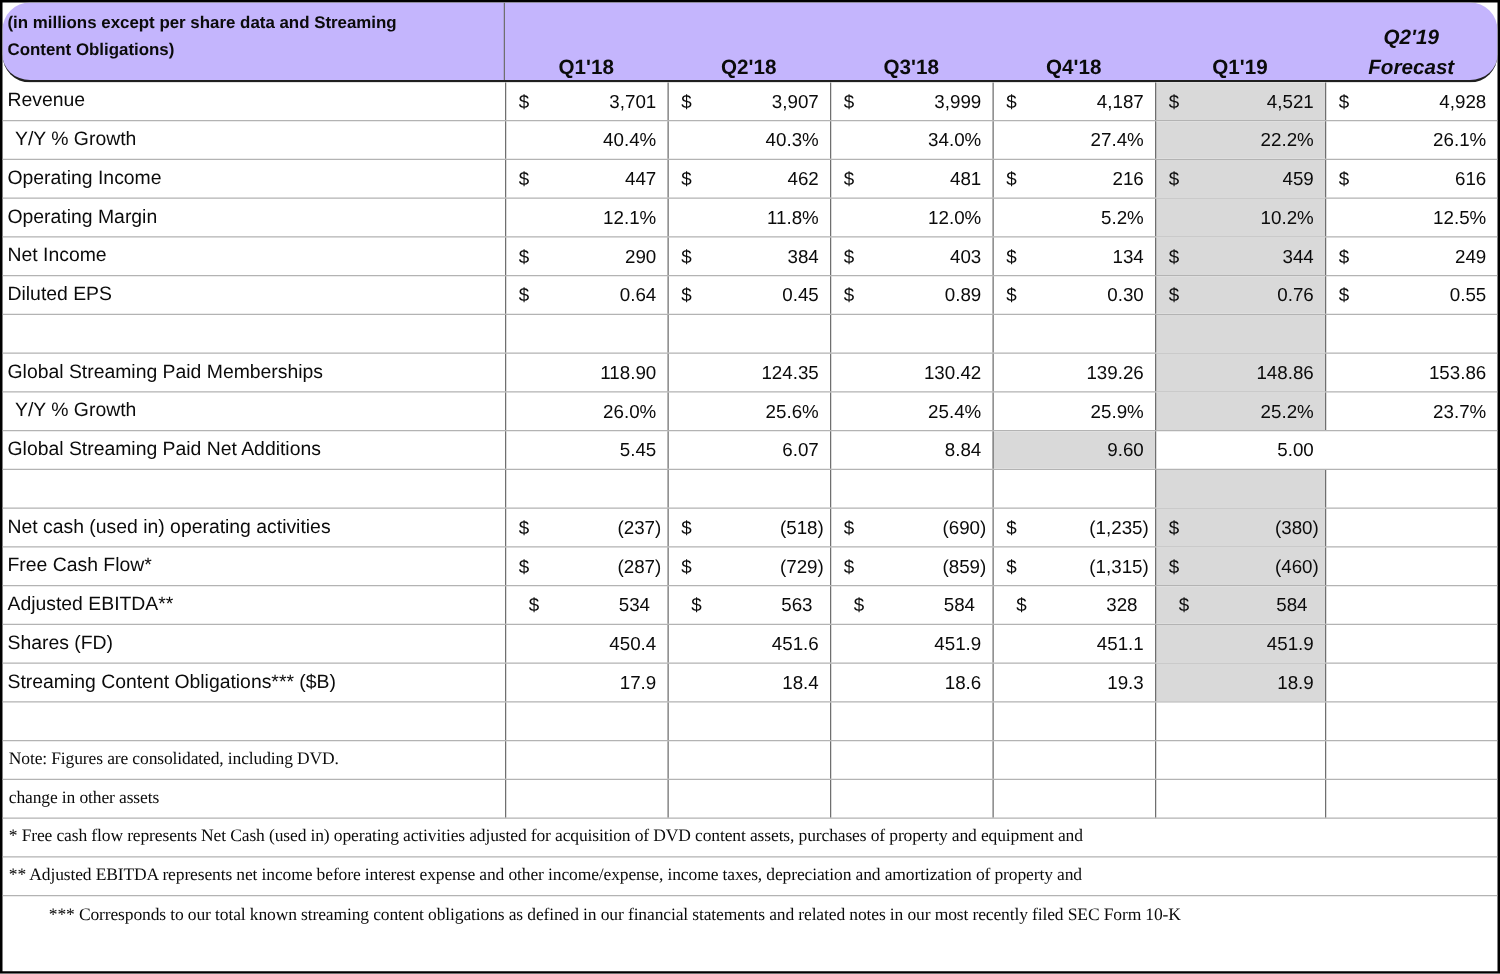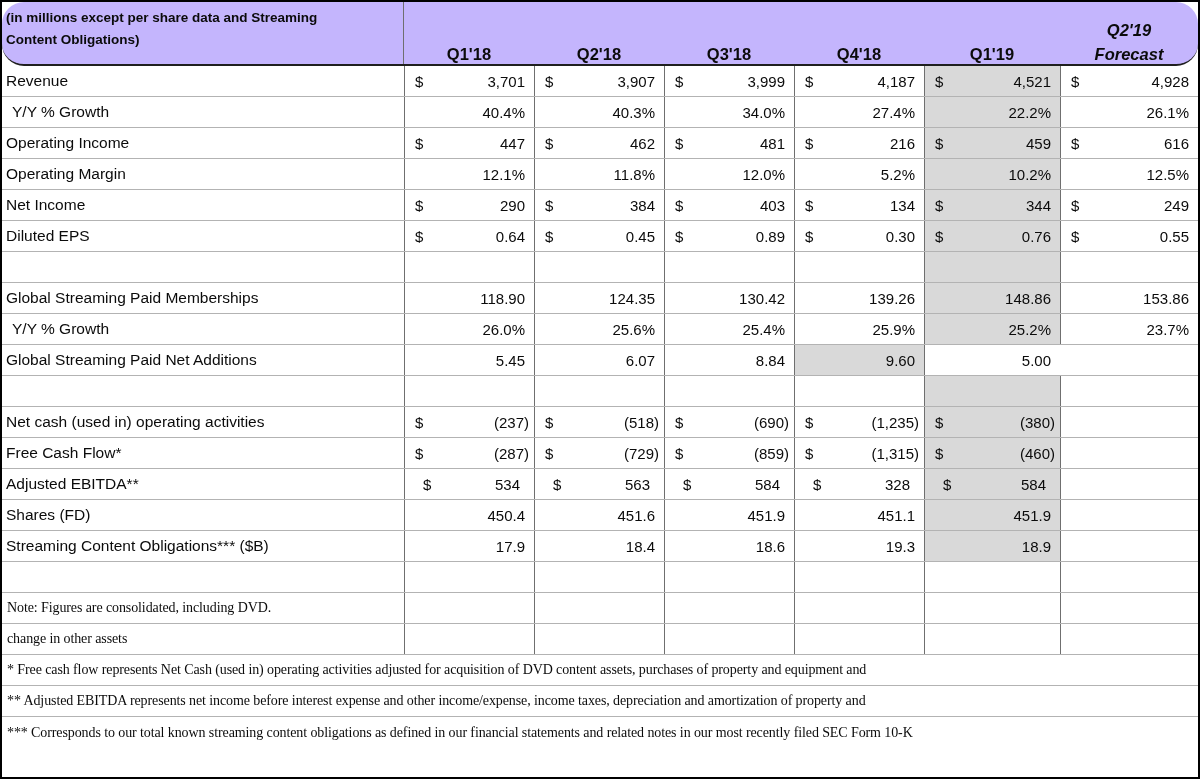--- a/index.html
+++ b/index.html
@@ -7,21 +7,21 @@
     width:1200px; height:779px; box-sizing:border-box;
     border:2px solid #000000; background:#ffffff; overflow:hidden;
     font-family:"Liberation Sans", sans-serif; color:#0b0b0b;
   }
   .row {
     display:grid;
     grid-template-columns:402px 130px 130px 130px 130px 136px 1fr;
     height:31px; box-sizing:border-box;
     border-bottom:1px solid #b3b3b3;
   }
-  .row:last-child { border-bottom:none; }
+  .row:last-child { border-bottom:none;padding-left:32px; }
   .row.hdr {
     height:64px; background:#c4b5fd; border-bottom:2px solid #1f1f1f;border-radius:22px;
   }
   .cell {
     position:relative; box-sizing:border-box;
     display:flex; align-items:center;
     border-left:1px solid #6f6f6f;
     overflow:visible; white-space:nowrap;
   }
   .cell:first-child { border-left:none; }

